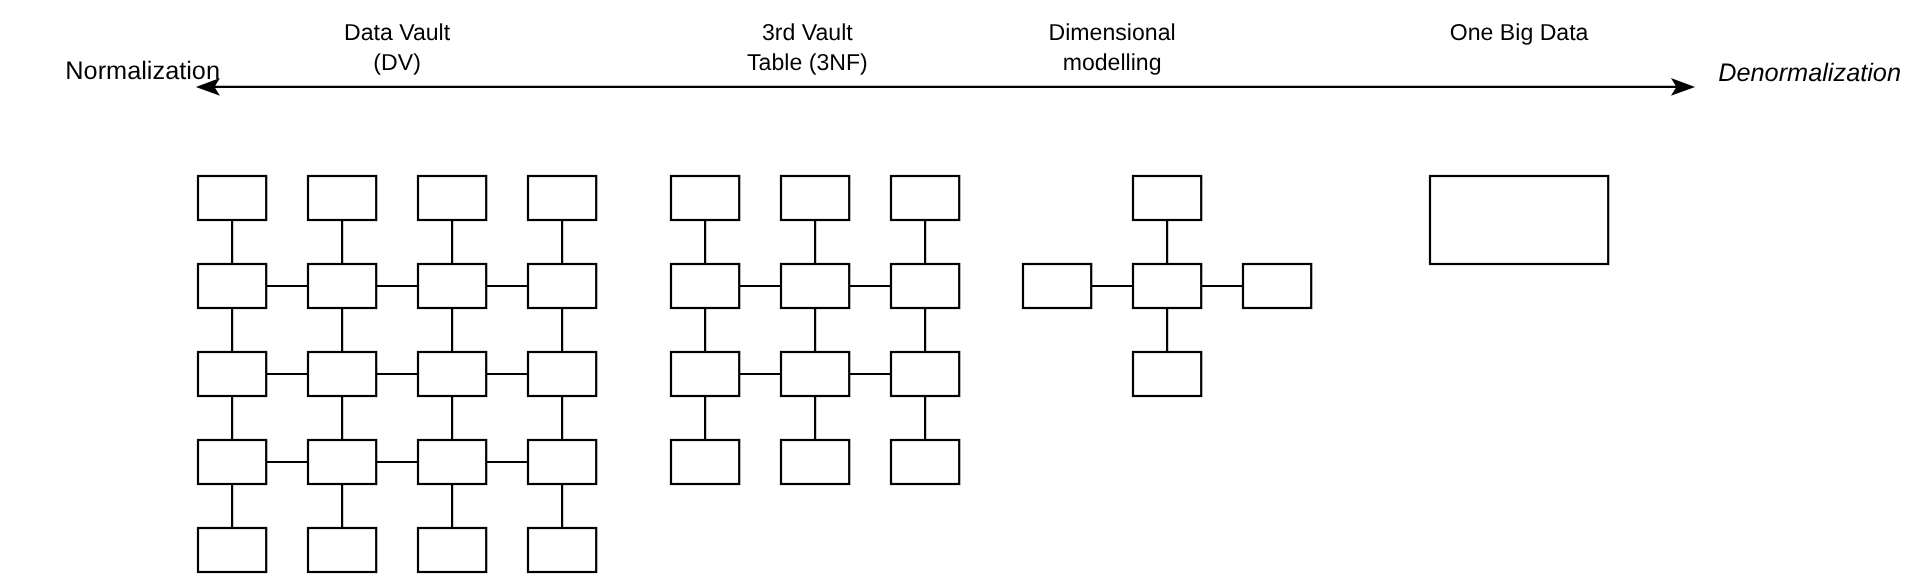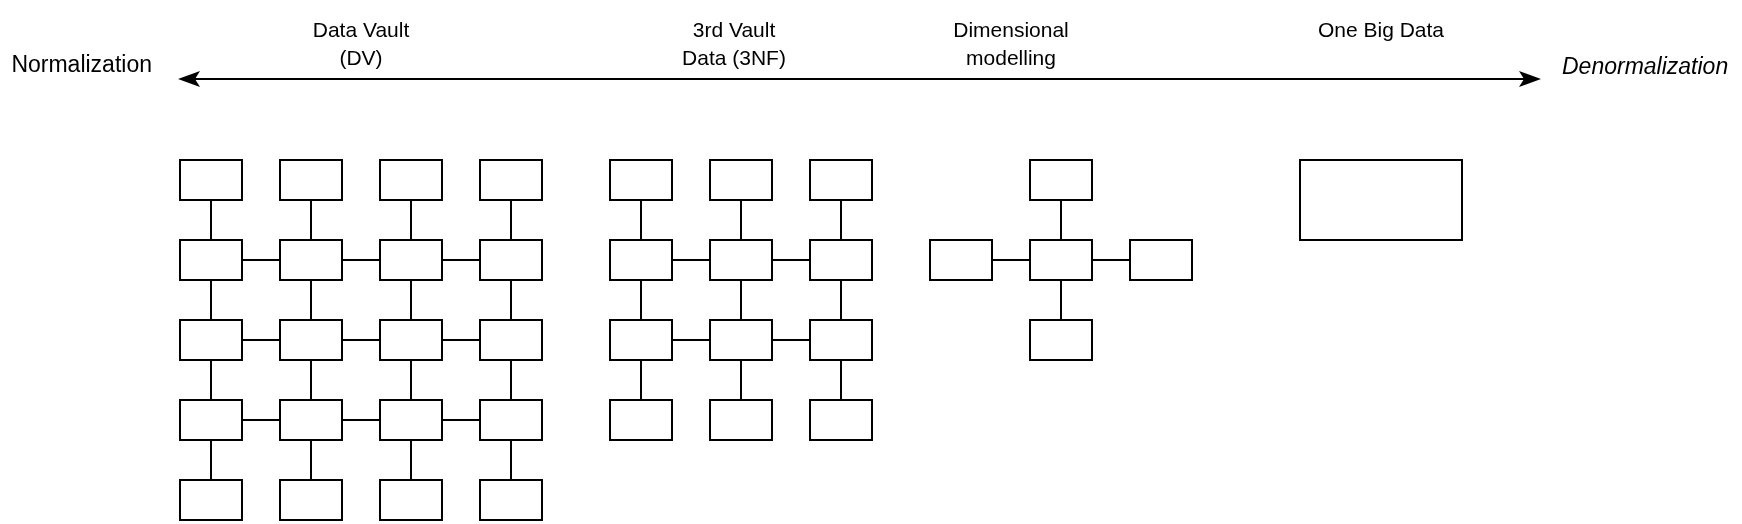--- a/index.html
+++ b/index.html
@@ -35,20 +35,21 @@
     position: absolute;
     font-size: 23px;
     line-height: 26px;
     white-space: nowrap;
   }
   .axis-label.left {
     left: 0;
     top: 51px;
     width: 152px;
     text-align: right;
+    padding-left: 48px;
   }
   .axis-label.right {
     left: 1562px;
     top: 53px;
     text-align: right;
     font-style: italic;
   }
 </style>
 </head>
 <body>
@@ -151,21 +152,21 @@
 
   <div class="axis-label right">Denormalization</div>
 
   <div class="approach-title" style="left:361px">
     <div>Data Vault</div>
     <div>(DV)</div>
   </div>
 
   <div class="approach-title" style="left:734px">
     <div>3rd Vault</div>
-    <div>Data (3NF)</div>
+    <div>Table (3NF)</div>
   </div>
 
   <div class="approach-title" style="left:1011px">
     <div>Dimensional</div>
     <div>modelling</div>
   </div>
 
   <div class="approach-title" style="left:1381px">
     <div>One Big Data</div>
   </div>

